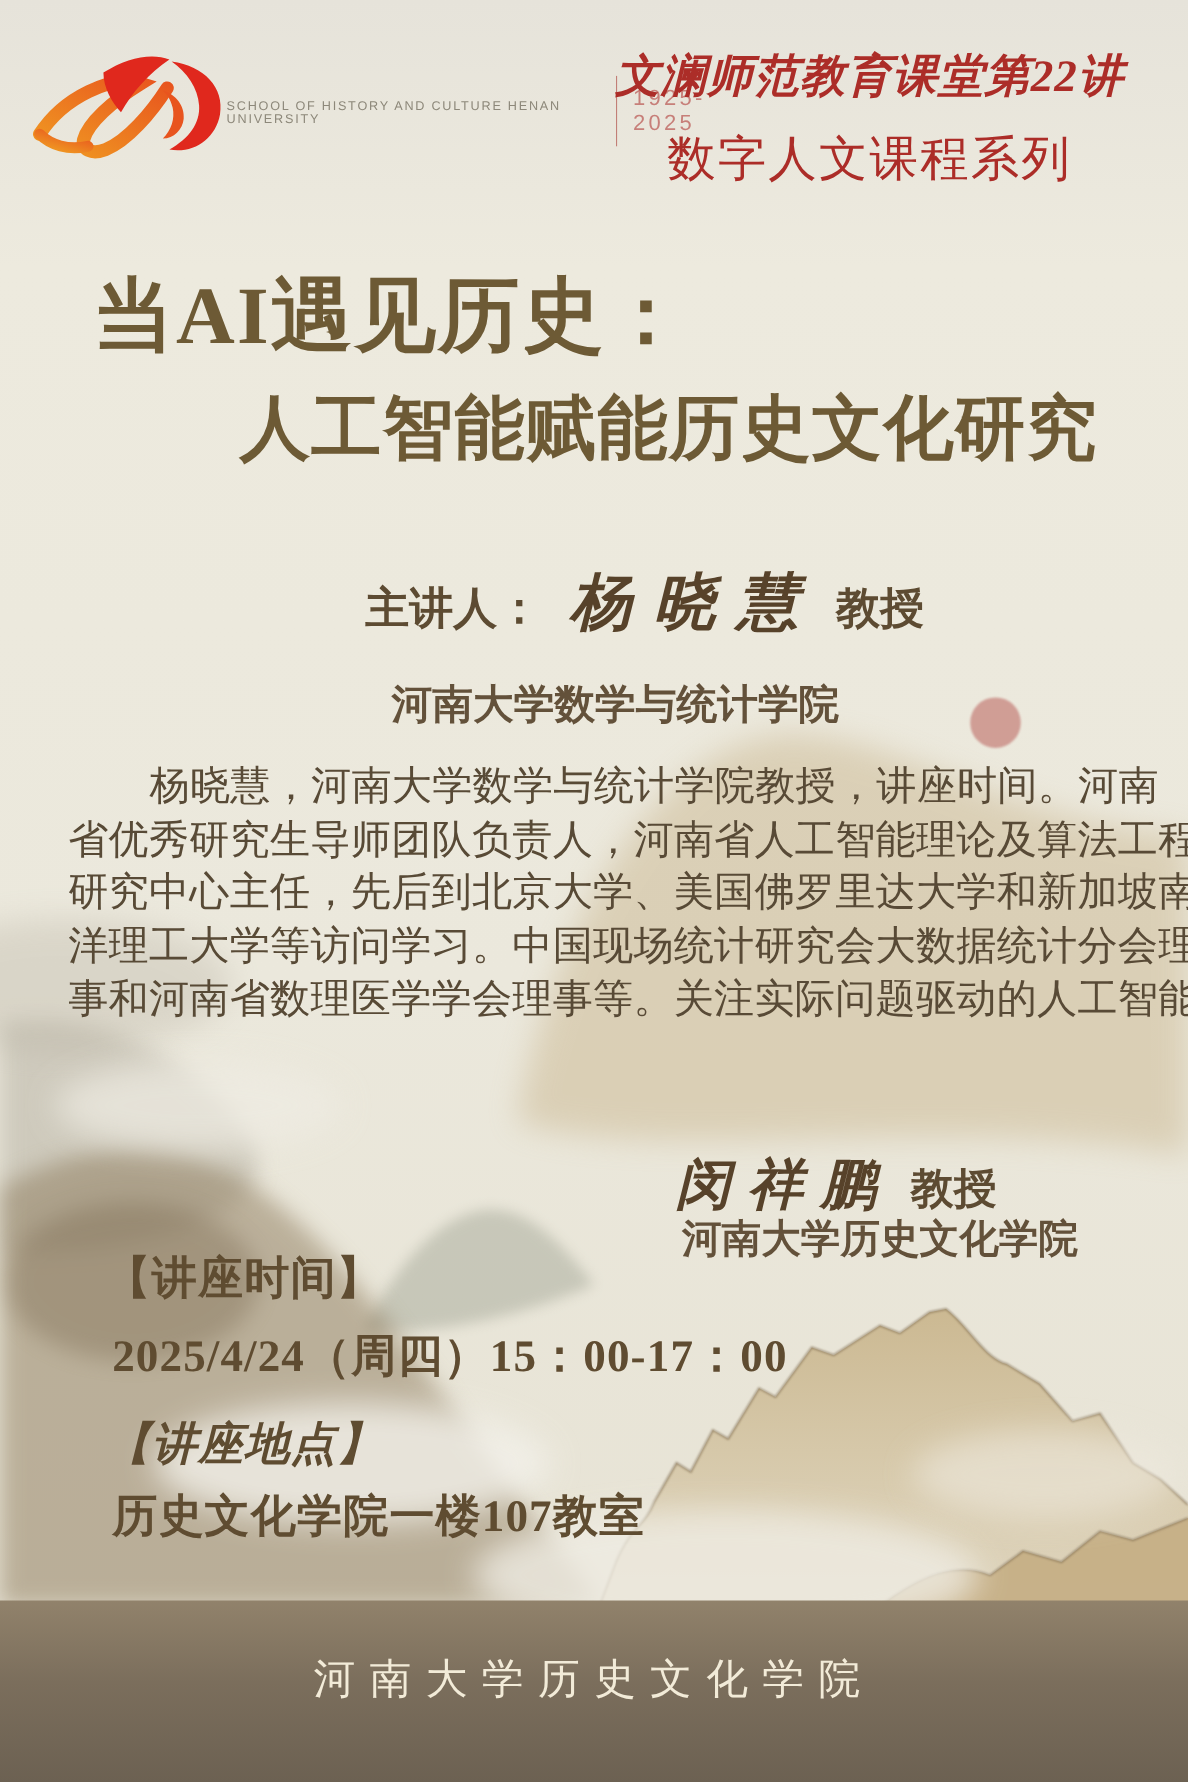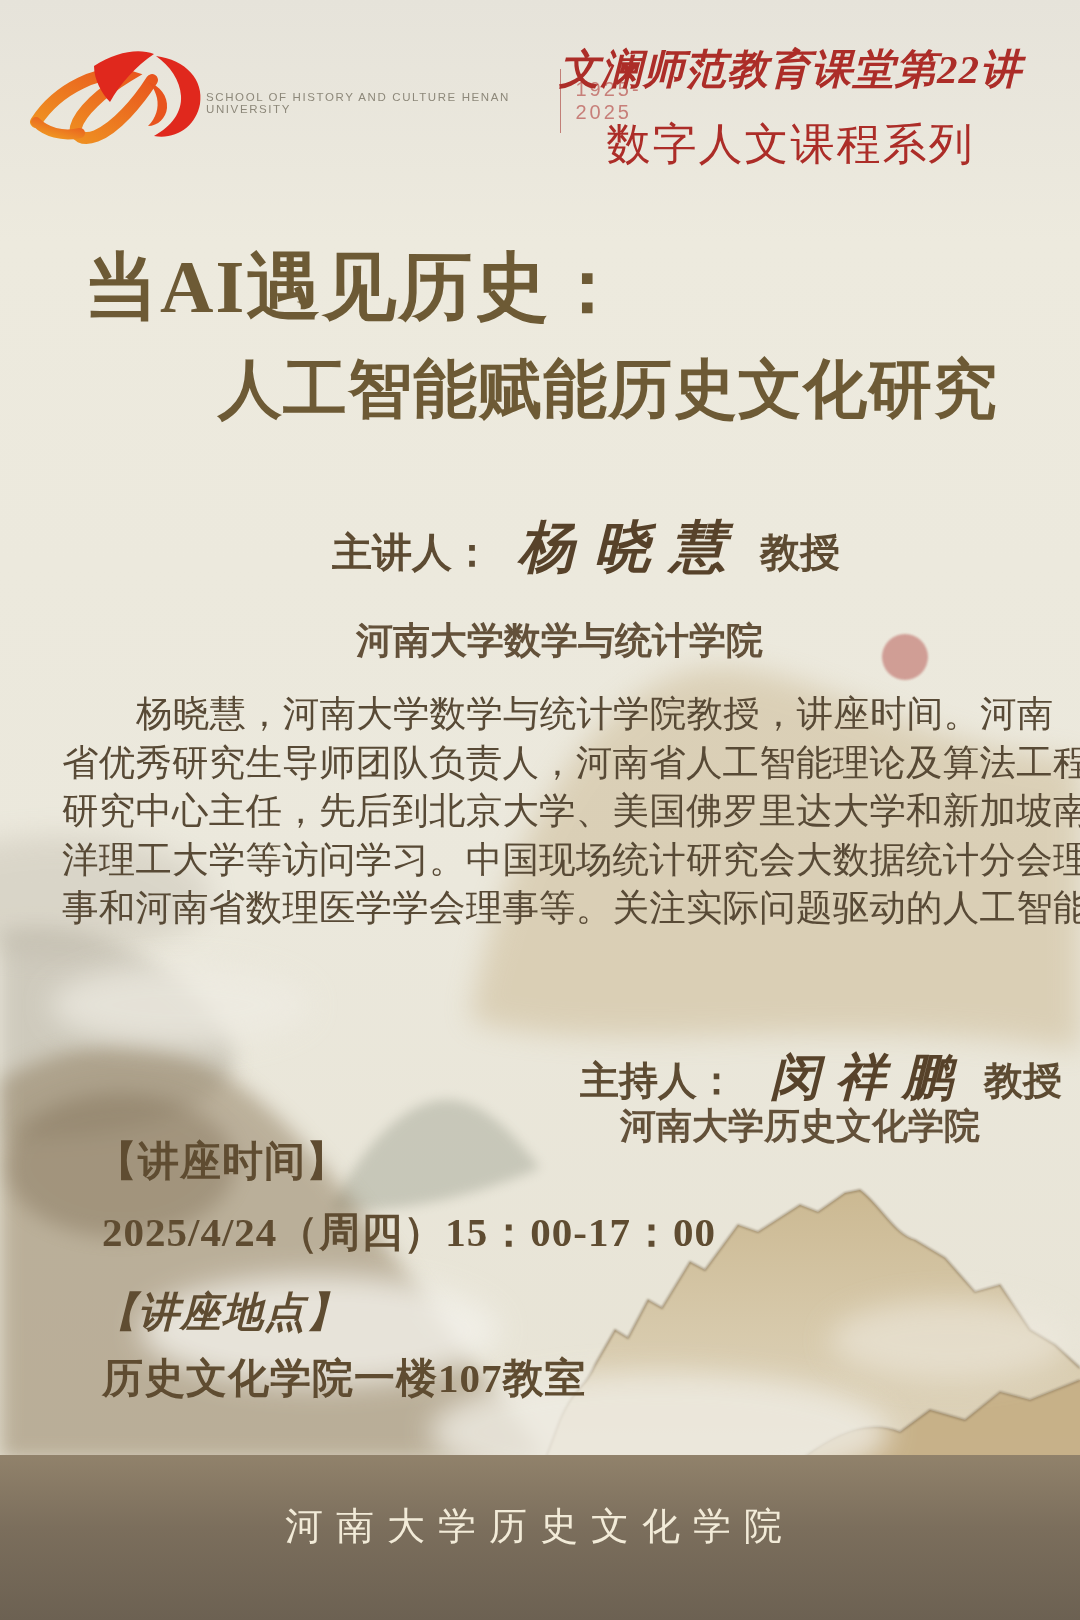--- a/index.html
+++ b/index.html
@@ -154,21 +154,20 @@
 
   <div class="abs bio">
     <div class="line indent">杨晓慧，河南大学数学与统计学院教授，讲座时间。河南</div>
     <div class="line">省优秀研究生导师团队负责人，河南省人工智能理论及算法工程</div>
     <div class="line">研究中心主任，先后到北京大学、美国佛罗里达大学和新加坡南</div>
     <div class="line">洋理工大学等访问学习。中国现场统计研究会大数据统计分会理</div>
     <div class="line">事和河南省数理医学学会理事等。关注实际问题驱动的人工智能</div>
   </div>
 
   <div class="abs host-row">
-    <span class="p-label">主持人：</span>
     <span class="p-name">闵祥鹏</span>
     <span class="p-title">教授</span>
   </div>
   <div class="abs host-affil">河南大学历史文化学院</div>
 
   <div class="abs d-label t-label">【讲座时间】</div>
   <div class="abs d-value t-value">2025/4/24（周四）15：00-17：00</div>
   <div class="abs d-label l-label">【讲座地点】</div>
   <div class="abs d-value l-value">历史文化学院一楼107教室</div>
 

